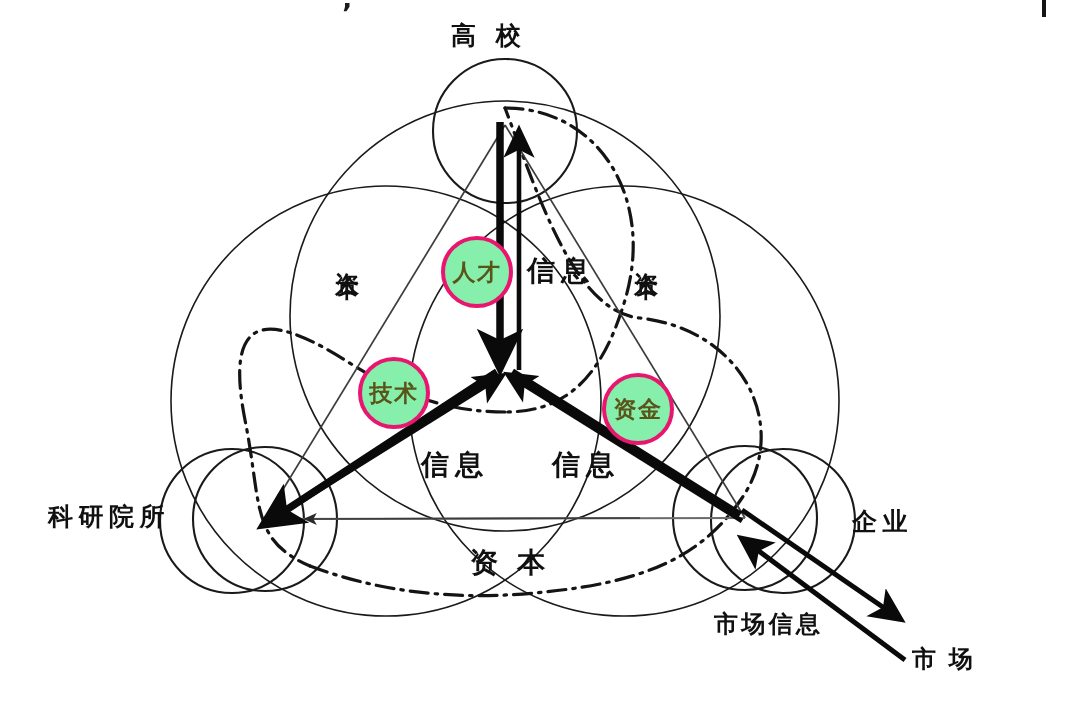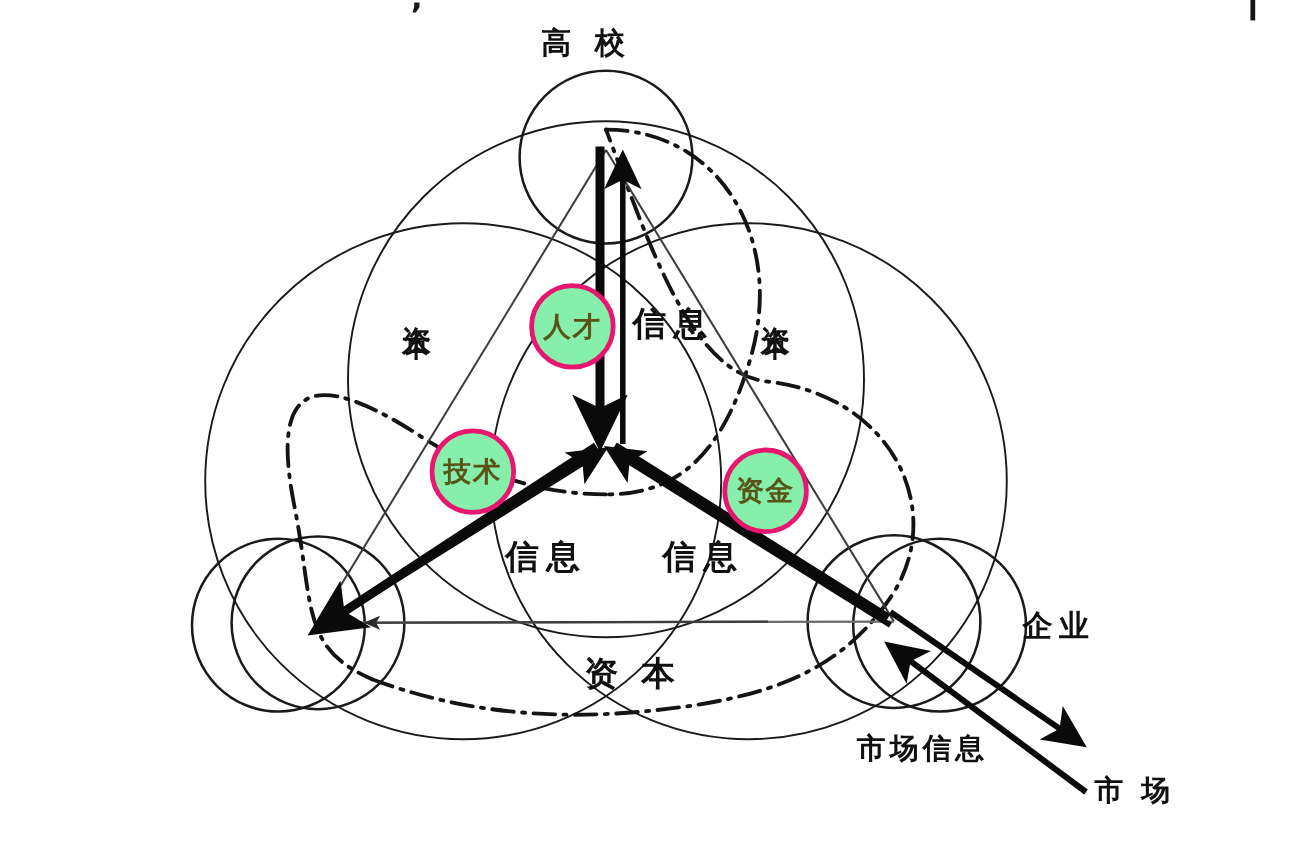--- a/index.html
+++ b/index.html
@@ -95,20 +95,21 @@
   }
   .lbl-vert {
     font-size: 24px;
     writing-mode: vertical-rl;
     text-orientation: upright;
     letter-spacing: 0.18em;
   }
   .lbl-market {
     font-size: 24px;
     letter-spacing: 0.14em;
+    font-family: Liberation Serif, serif;
   }
   
   .chip {
     position: absolute;
     display: flex;
     align-items: center;
     justify-content: center;
     background: #86efac;
     border: 4px solid #E8166F;
     color: #4a4413;
@@ -210,36 +211,37 @@
     <g>
       <line class="market-arrow" x1="905" y1="660" x2="752" y2="546" marker-end="url(#arrowMed)"></line>
       <line class="market-arrow" x1="742" y1="510" x2="890" y2="612" marker-end="url(#arrowMed)"></line>
     </g>
 
     <line class="tickmark" x1="1044" y1="0" x2="1044" y2="17"></line>
   </svg>
 
   <div class="lbl lbl-node" style="left:451px; top:2px;margin-top:20px;">高 校</div>
 
+  <div class="lbl lbl-node" style="left:48px; top:503px;">科研院所</div>
 
   <div class="lbl lbl-node" style="left:852px; top:508px;">企业</div>
 
   <div class="lbl lbl-market" style="left:912px; top:618px;margin-top:29px;">市 场</div>
 
   <div class="lbl lbl-vert" style="left:333px; top:252px; height:92px;">资本</div>
 
   <div class="lbl lbl-flow" style="left:527px; top:256px;">信息</div>
 
   <div class="lbl lbl-vert" style="left:632px; top:252px; height:92px;">资本</div>
 
   <div class="lbl lbl-flow" style="left:421px; top:450px;">信息</div>
 
   <div class="lbl lbl-flow" style="left:552px; top:450px;">信息</div>
 
-  <div class="lbl lbl-flow" style="left:487px; top:548px;">资 本</div>
+  <div class="lbl lbl-flow" style="left:470px; top:548px;">资 本</div>
 
   <div class="lbl lbl-market" style="left:714px; top:612px;">市场信息</div>
 
   <div class="chip chip-round" style="left:441px; top:236px;">人才</div>
 
   <div class="chip chip-round" style="left:358px; top:357px;">技术</div>
 
   <div class="chip chip-round" style="left:602px; top:373px;">资金</div>
 
 

